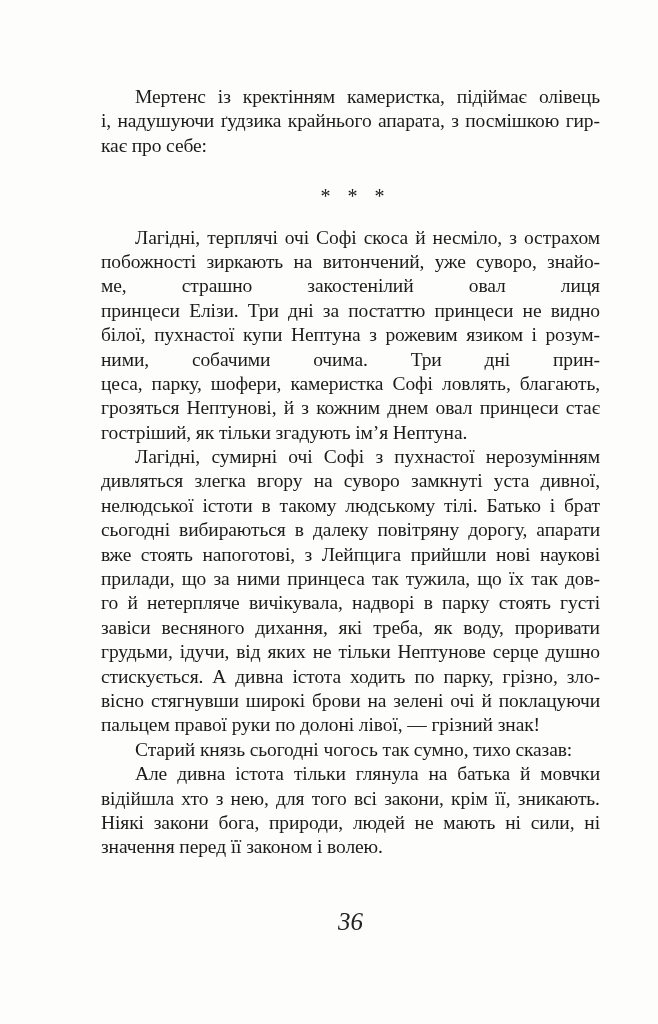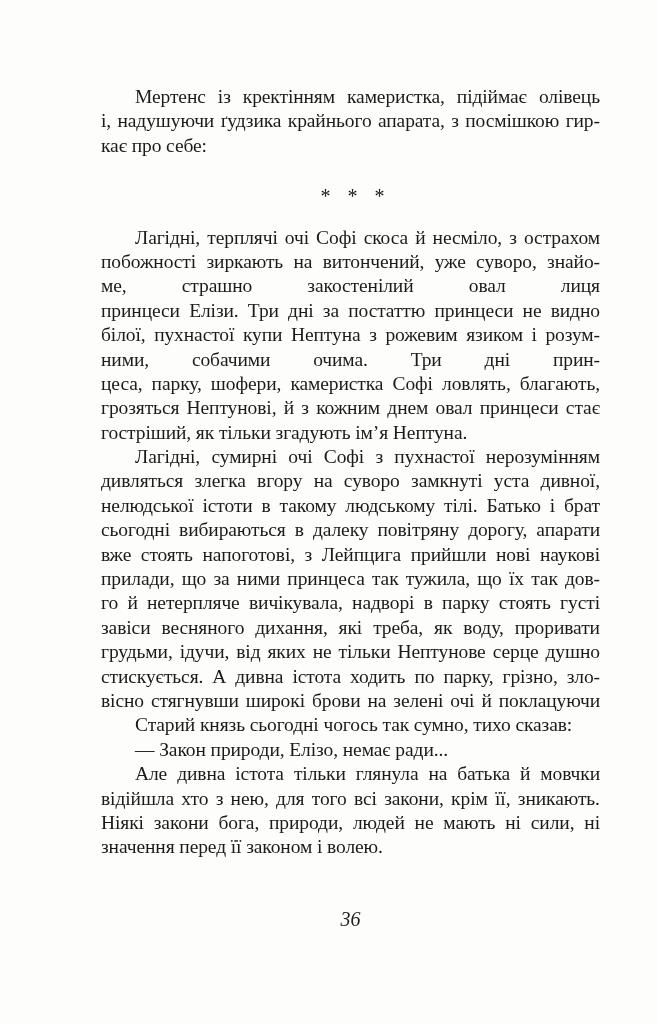--- a/index.html
+++ b/index.html
@@ -61,21 +61,21 @@
   .para.after-stars {
     margin-top: 17px;
   }
   .page-number {
     position: absolute;
     left: 101px;
     width: 499px;
     top: 908px;
     text-align: center;
     font-style: italic;
-    font-size: 20px;
+    font-size: 25px;
     color: #222;
   }
 </style>
 </head>
 <body>
 
 <div class="page">
   <div class="text-block" id="text-block">
       <div class="para">
         <div class="line fill indent">
@@ -289,26 +289,24 @@
           <span>вісно</span>
           <span>стягнувши</span>
           <span>широкі</span>
           <span>брови</span>
           <span>на</span>
           <span>зелені</span>
           <span>очі</span>
           <span>й</span>
           <span>поклацуючи</span>
         </div>
+        <div class="line">пальцем правої руки по долоні лівої, — грізний знак!</div>
       </div>
       <div class="para">
         <div class="line indent">Старий князь сьогодні чогось так сумно, тихо сказав:</div>
-      </div>
-      <div class="para">
-        <div class="line indent">— Закон природи, Елізо, немає ради...</div>
       </div>
       <div class="para">
         <div class="line fill indent">
           <span>Але</span>
           <span>дивна</span>
           <span>істота</span>
           <span>тільки</span>
           <span>глянула</span>
           <span>на</span>
           <span>батька</span>

